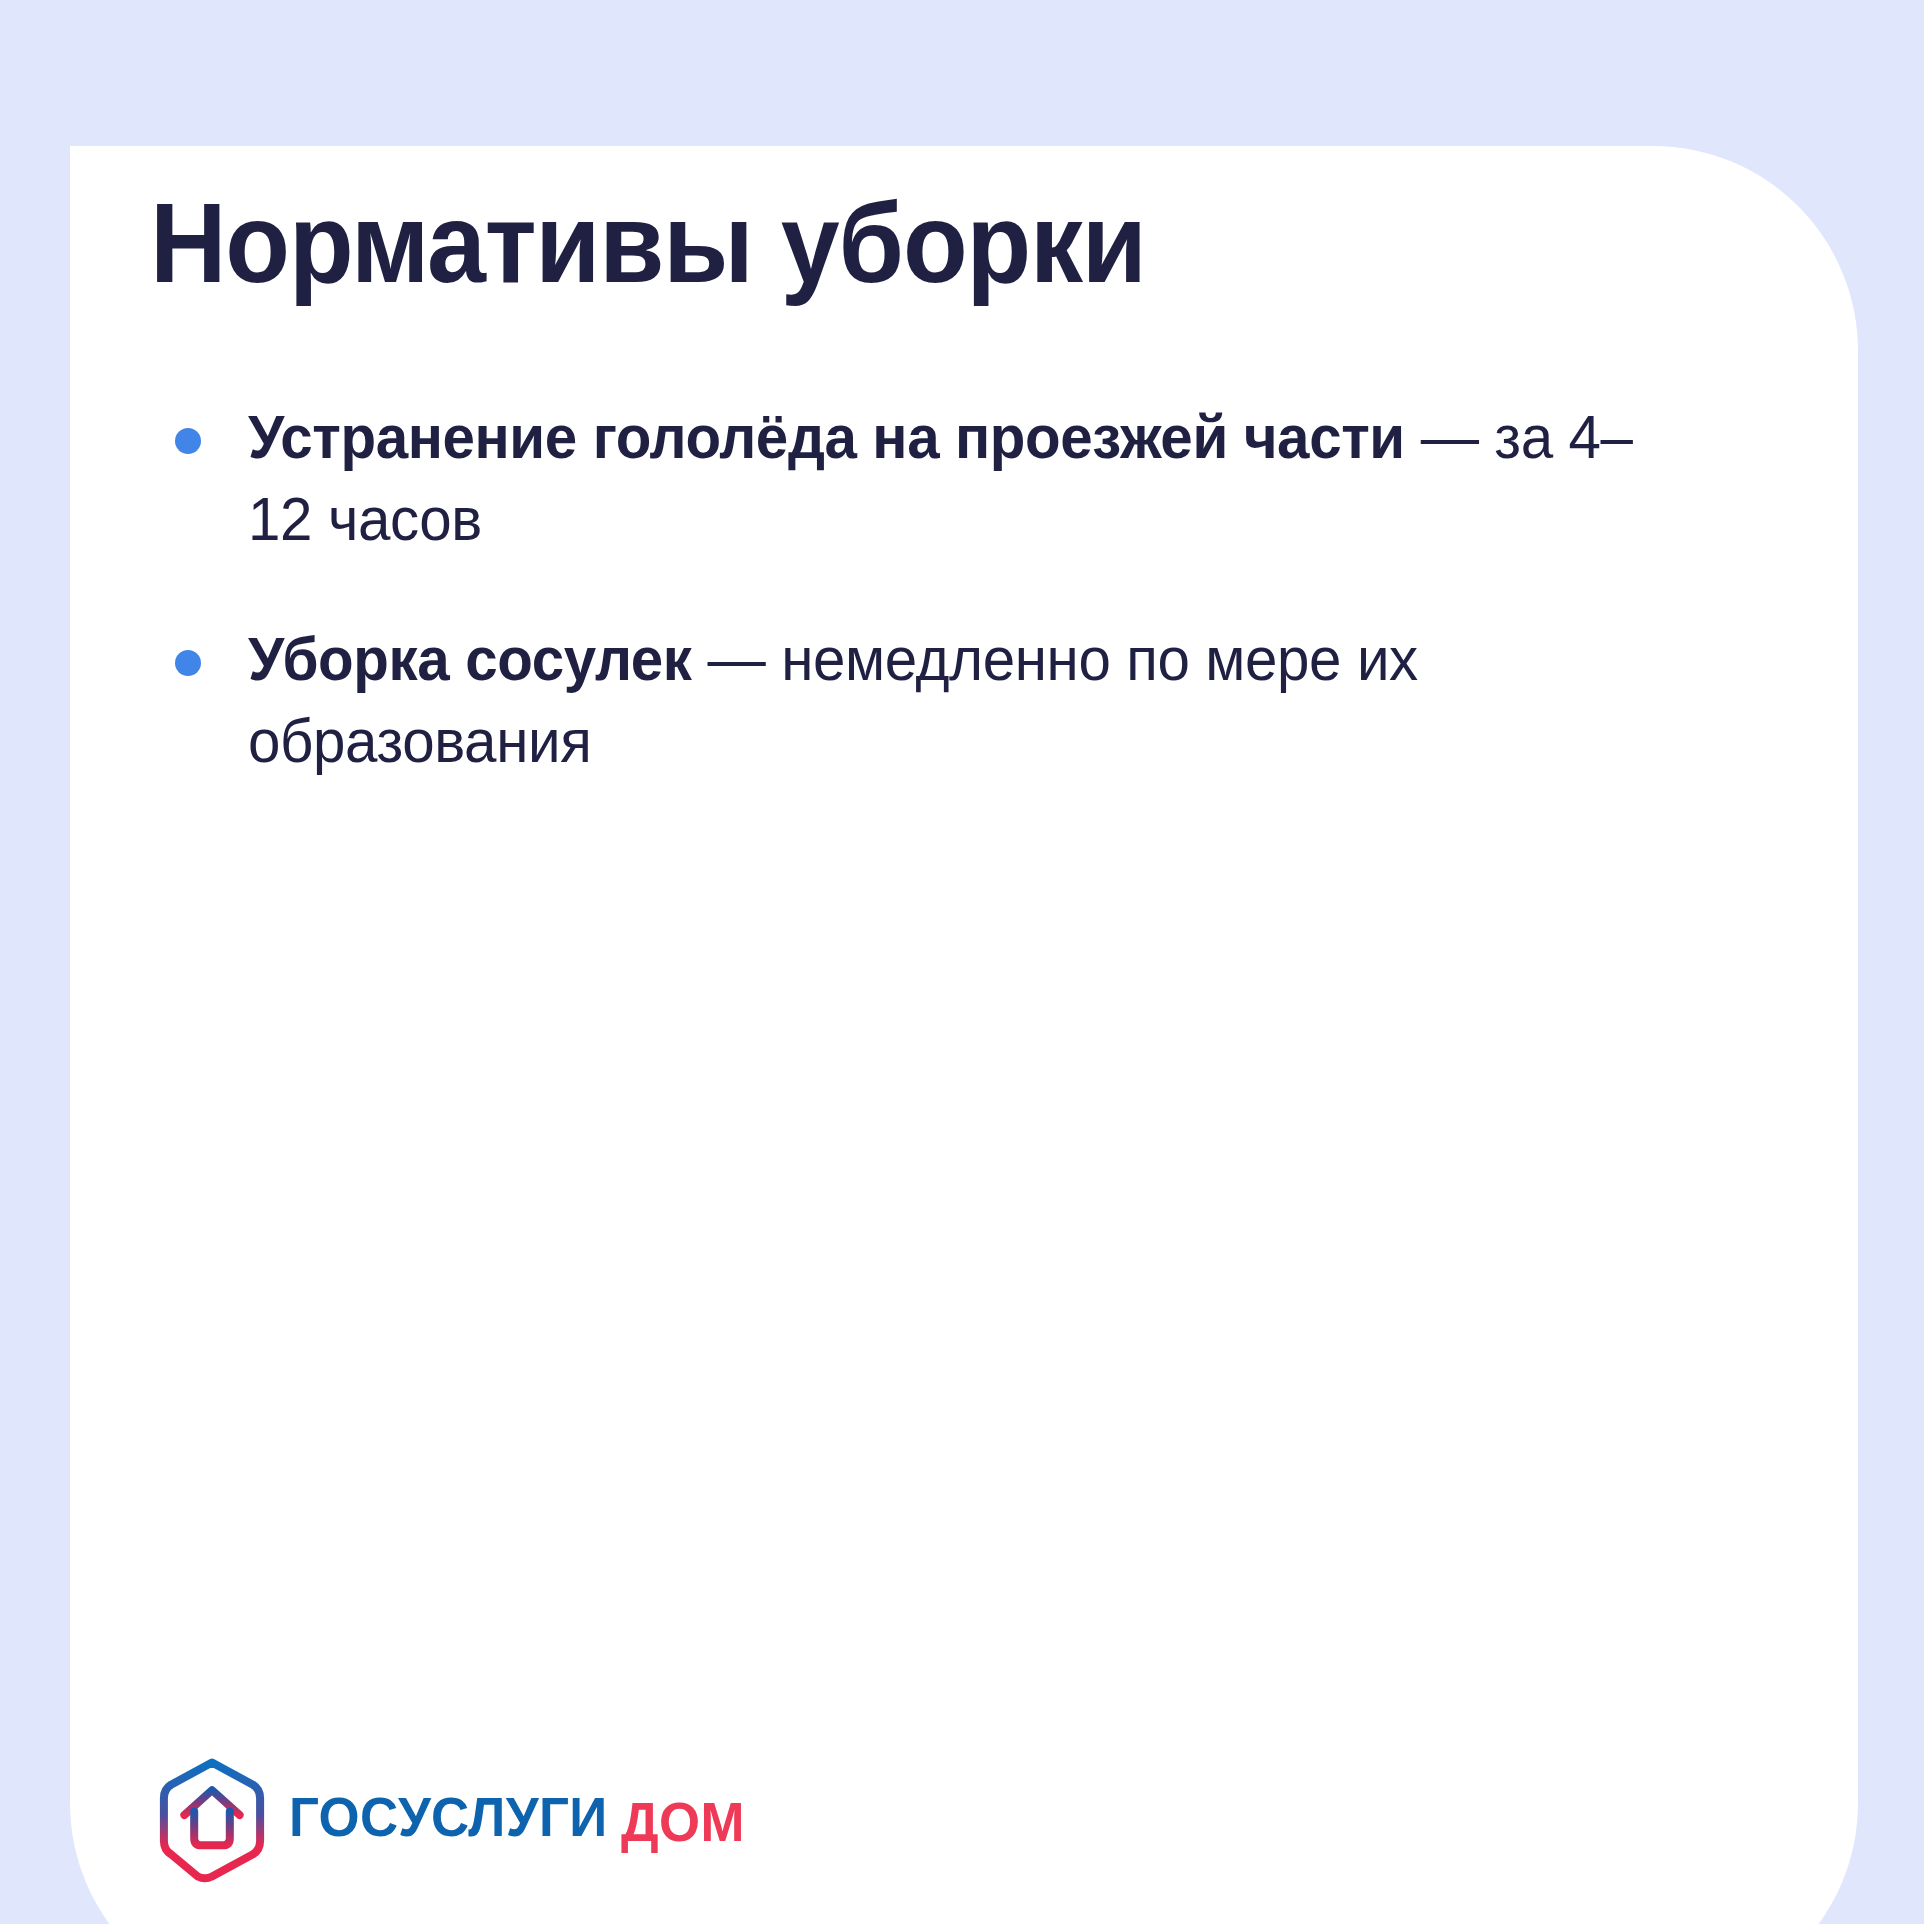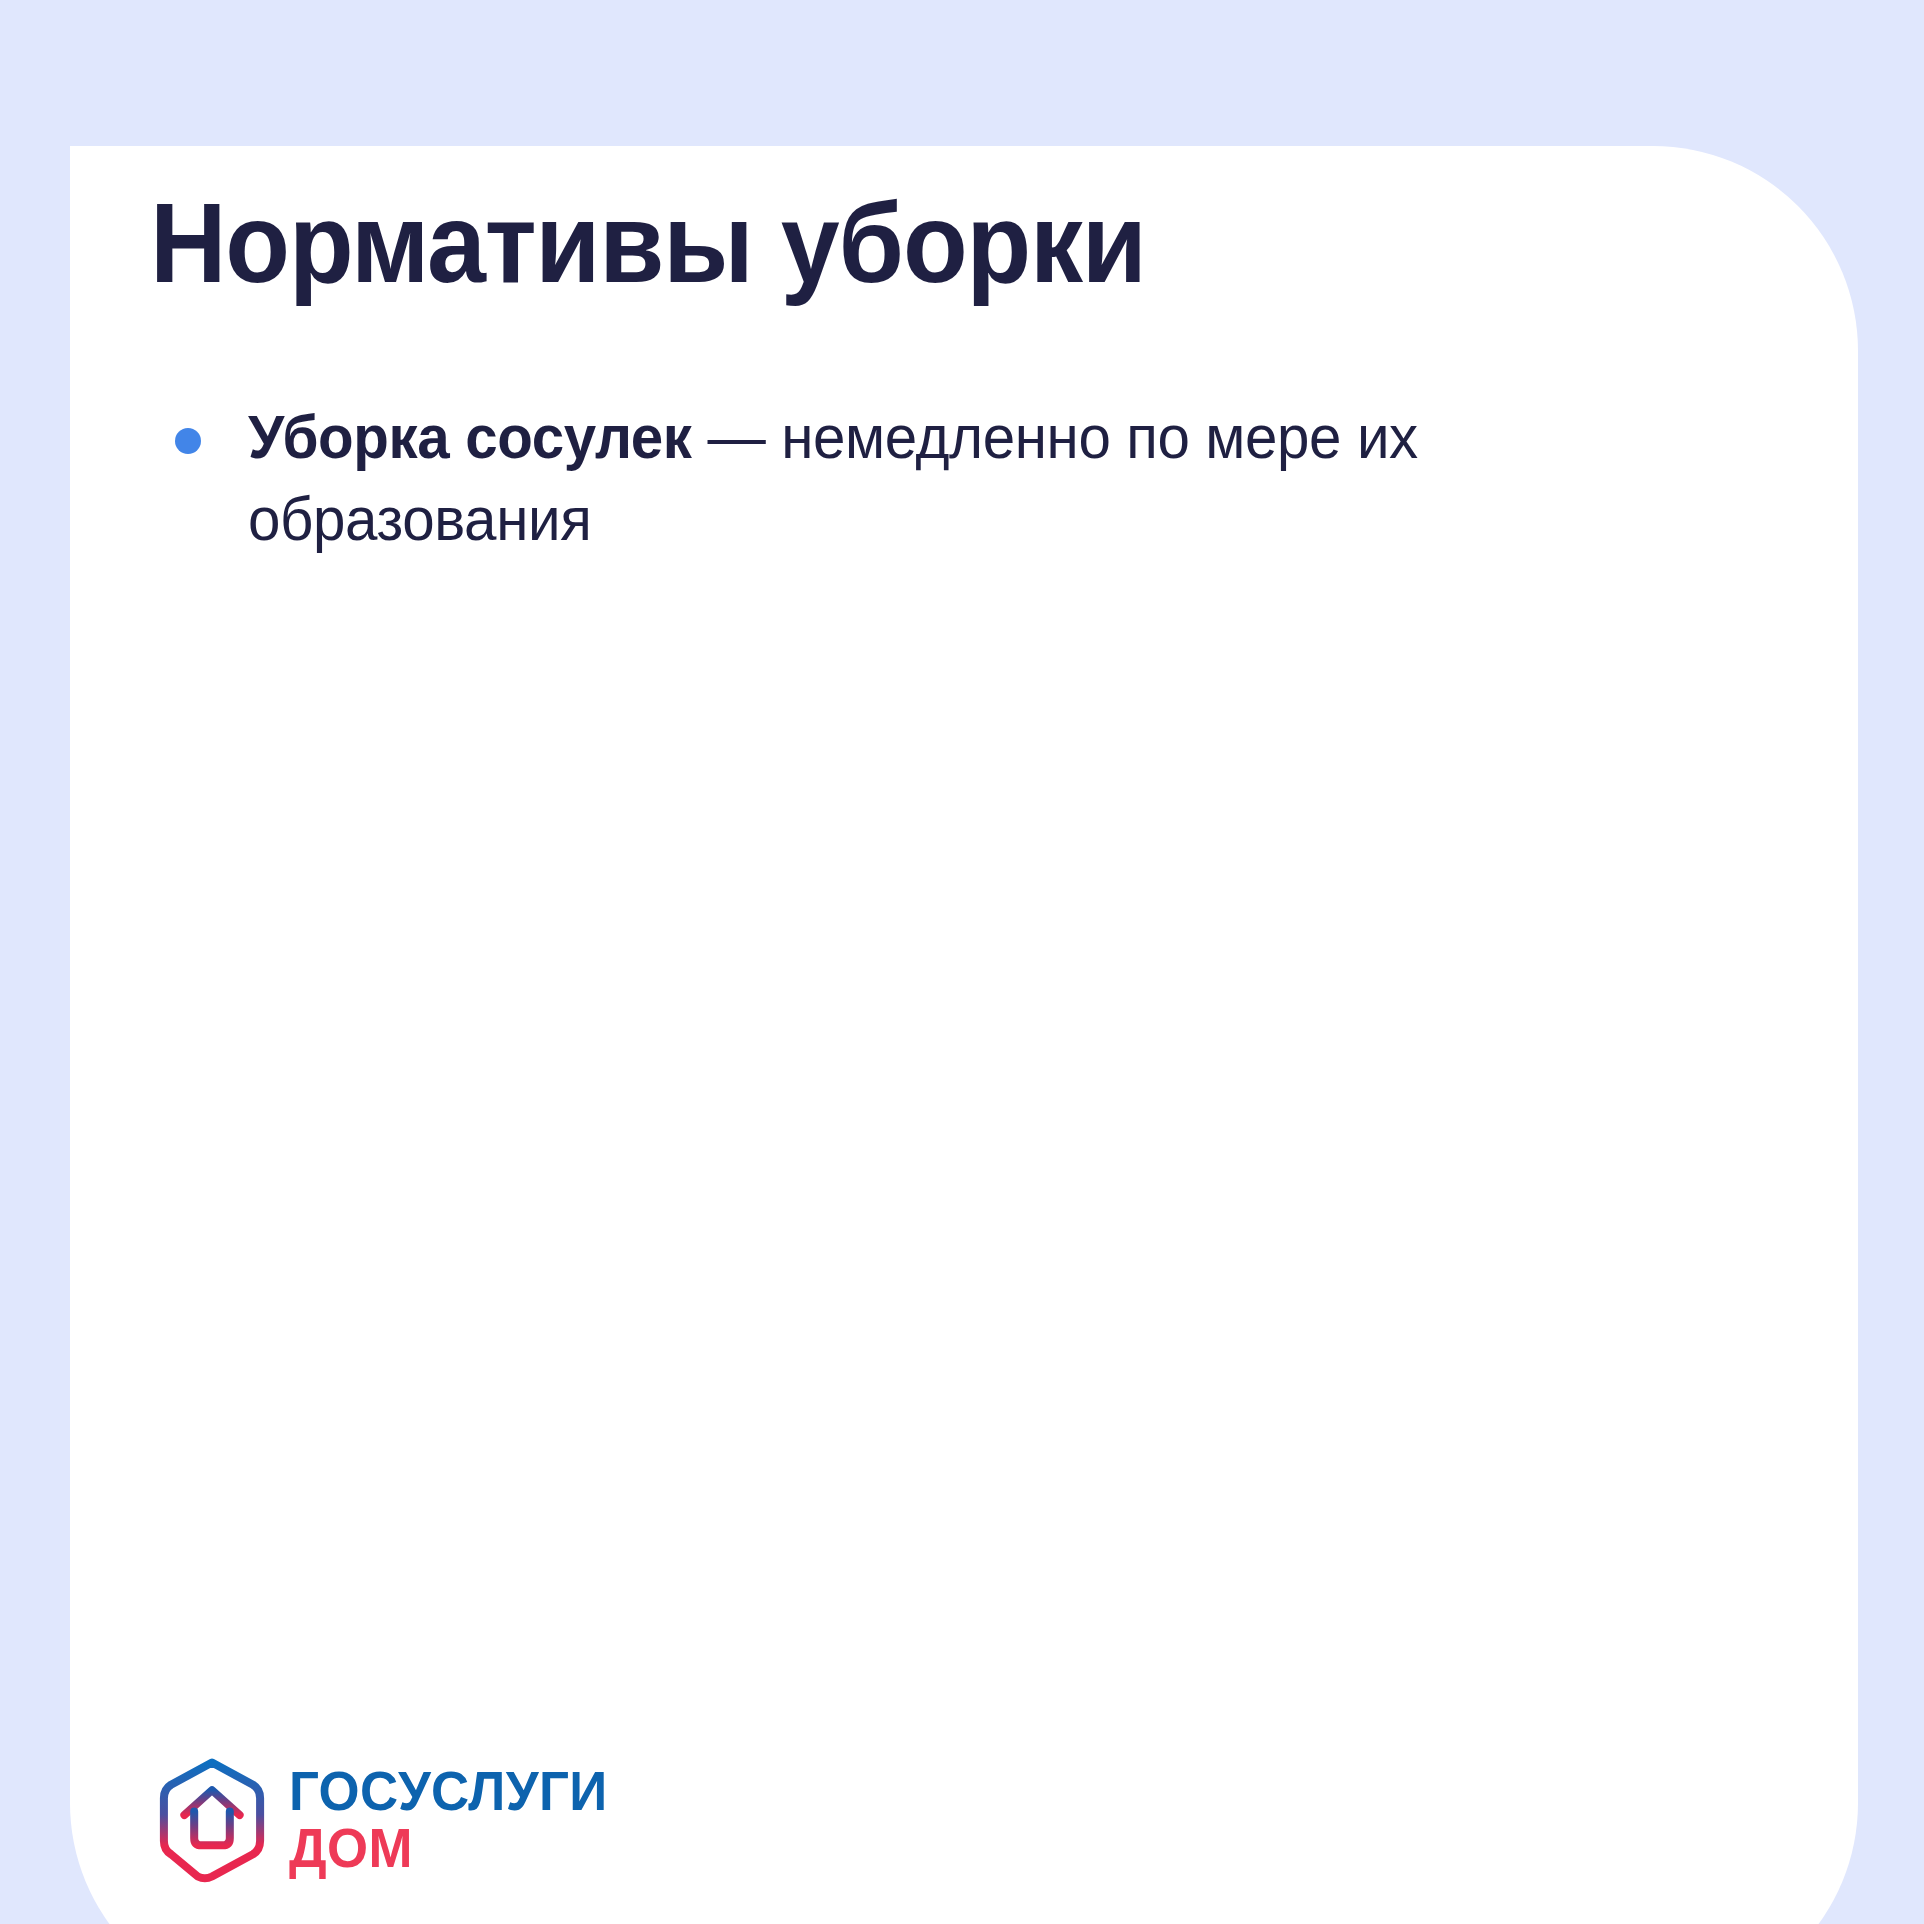--- a/index.html
+++ b/index.html
@@ -110,21 +110,20 @@
   }
 
   .logo-mark {
     width: 114px;
     height: 127px;
     flex: 0 0 auto;
   }
 
   .logo-wordmark {
     display: flex;
-    flex-direction: column;
     justify-content: center;
     line-height: 0.95;
   }
 
   .logo-line-1 {
     font-size: 55px;
     font-weight: 700;
     color: #0d63ae;
     letter-spacing: 0.4px;
     transform: scaleX(0.96);
@@ -146,20 +145,24 @@
 
 <div class="poster">
 
   <div class="card">
 
     <h1 class="page-title">Нормативы уборки</h1>
 
     <div class="bullet-list">
 
 
+      <div class="bullet-item">
+        <span class="bullet-dot"></span>
+        <span class="bullet-text"><span class="lead">Устранение гололёда на проезжей части</span><span class="dash"> — за 4–12 часов</span></span>
+      </div>
 
 
       <div class="bullet-item">
         <span class="bullet-dot"></span>
         <span class="bullet-text"><span class="lead">Уборка сосулек</span><span class="dash"> — немедленно по мере их образования</span></span>
       </div>
 
     </div>
 
     <div class="logo">

